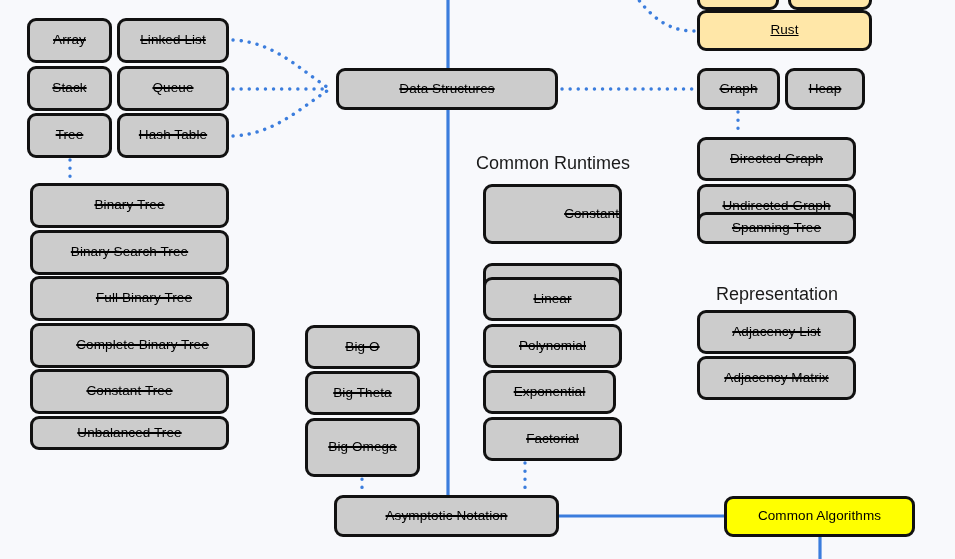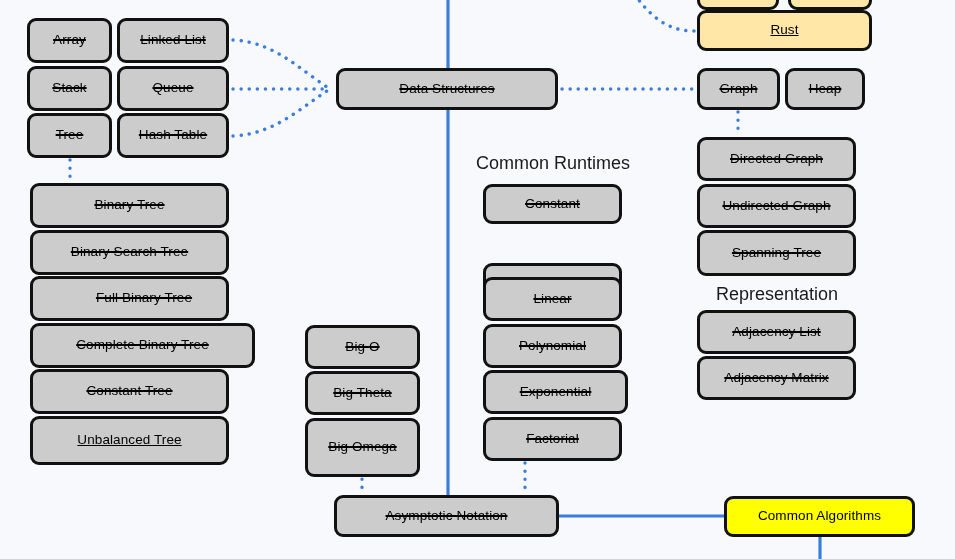--- a/index.html
+++ b/index.html
@@ -111,39 +111,39 @@
       </div>
       <div class="node done" style="left: 30px; top: 276px; width: 199px; height: 45px; padding-left: 29px;">
         <span>Full Binary Tree</span>
       </div>
       <div class="node done" style="left: 30px; top: 323px; width: 225px; height: 45px;">
         <span>Complete Binary Tree</span>
       </div>
       <div class="node done" style="left: 30px; top: 369px; width: 199px; height: 45px;">
         <span>Constant Tree</span>
       </div>
-      <div class="node done" style="left: 30px; top: 416px; width: 199px; height: 49px; text-decoration: underline;">
+      <div class="node done" style="left: 30px; top: 416px; width: 199px; height: 34px;">
         <span>Unbalanced Tree</span>
       </div>
       <div class="node done" style="left: 336px; top: 68px; width: 222px; height: 42px;">
         <span>Data Structures</span>
       </div>
-      <div class="node done" style="left: 483px; top: 184px; width: 139px; height: 40px;">
+      <div class="node done" style="left: 483px; top: 184px; width: 139px; height: 60px; justify-content: flex-end;">
         <span>Constant</span>
       </div>
       <div class="node done" style="left: 483px; top: 231px; width: 139px; height: 44px; margin-top: 32px;">
         <span>Logarithmic</span>
       </div>
       <div class="node done" style="left: 483px; top: 277px; width: 139px; height: 44px;">
         <span>Linear</span>
       </div>
       <div class="node done" style="left: 483px; top: 324px; width: 139px; height: 44px;">
         <span>Polynomial</span>
       </div>
-      <div class="node done" style="left: 483px; top: 370px; width: 145px; height: 44px;">
+      <div class="node done" style="left: 483px; top: 370px; width: 133px; height: 44px;">
         <span>Exponential</span>
       </div>
       <div class="node done" style="left: 483px; top: 417px; width: 139px; height: 44px;">
         <span>Factorial</span>
       </div>
       <div class="node done" style="left: 305px; top: 325px; width: 115px; height: 44px;">
         <span>Big O</span>
       </div>
       <div class="node done" style="left: 305px; top: 371px; width: 115px; height: 44px;">
         <span>Big Theta</span>
@@ -168,21 +168,21 @@
       </div>
       <div class="node done" style="left: 785px; top: 68px; width: 80px; height: 42px;">
         <span>Heap</span>
       </div>
       <div class="node done" style="left: 697px; top: 137px; width: 159px; height: 44px;">
         <span>Directed Graph</span>
       </div>
       <div class="node done" style="left: 697px; top: 184px; width: 159px; height: 44px;">
         <span>Undirected Graph</span>
       </div>
-      <div class="node done" style="left: 697px; top: 230px; width: 159px; height: 46px;">
+      <div class="node done" style="left: 697px; top: 212px; width: 159px; height: 32px;">
         <span>Spanning Tree</span>
       </div>
       <div class="node done" style="left: 697px; top: 310px; width: 159px; height: 44px;">
         <span>Adjacency List</span>
       </div>
       <div class="node done" style="left: 697px; top: 356px; width: 159px; height: 44px;">
         <span>Adjacency Matrix</span>
       </div>
       <div class="node yellow" style="left: 724px; top: 496px; width: 191px; height: 41px;">
         <span>Common Algorithms</span>

